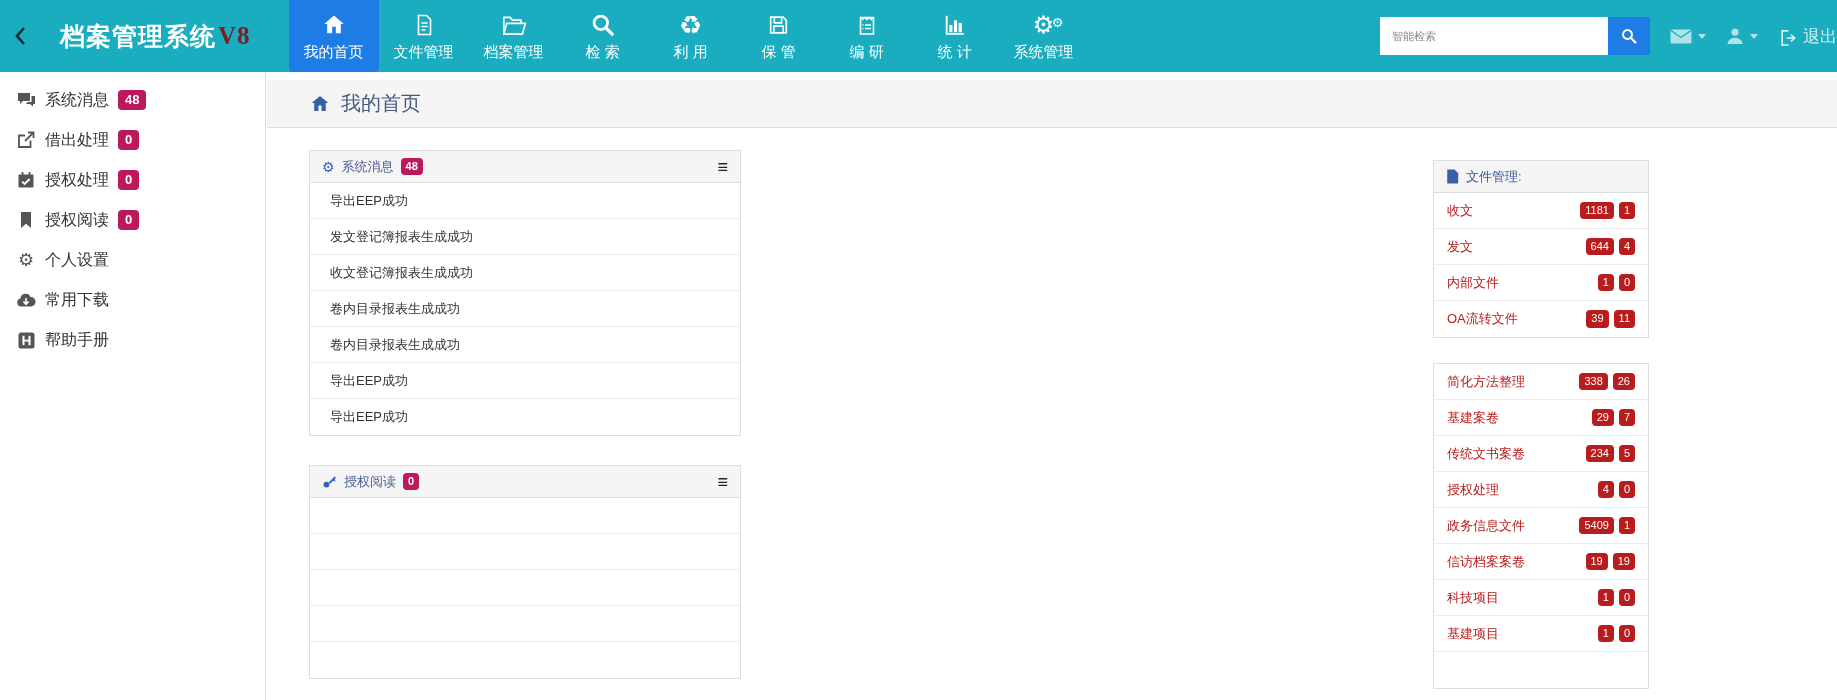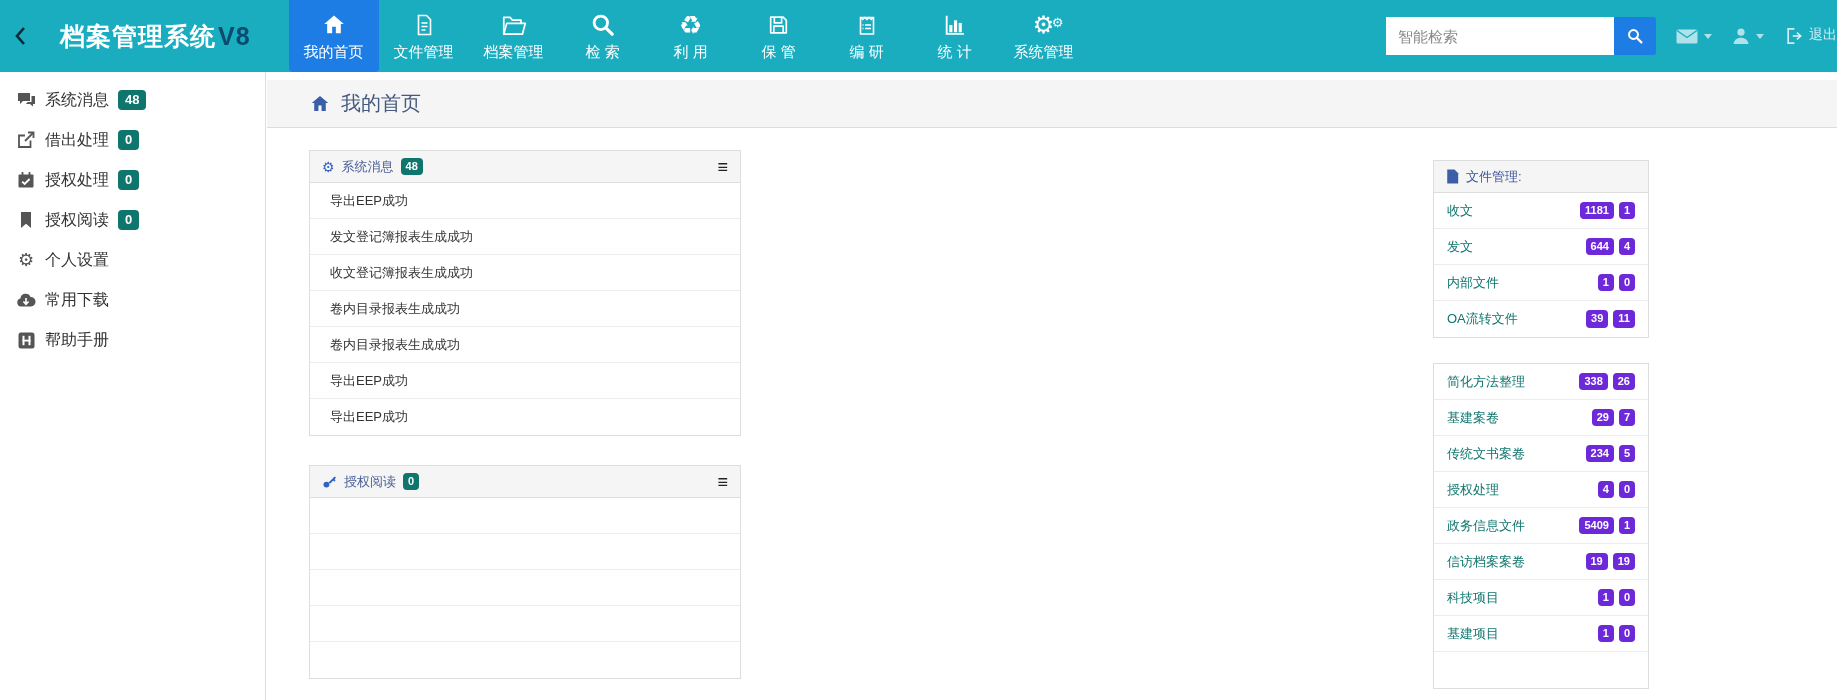--- a/index.html
+++ b/index.html
@@ -5,72 +5,72 @@
   html,body{margin:0;padding:0;background:#fff;}
   *{box-sizing:border-box;}
   body{font-family:"Liberation Sans","DejaVu Sans",sans-serif;}
   .app{position:relative;width:1837px;height:700px;overflow:hidden;background:#fff;}
 
   
   .navbar{position:absolute;top:0;left:0;width:1837px;height:72px;background:#1aadc0;
           display:flex;align-items:stretch;overflow:hidden;white-space:nowrap;}
   .nav-back{width:42px;display:flex;align-items:center;justify-content:center;cursor:pointer;}
   .brand{display:flex;align-items:center;margin:0 38px 0 18px;font-size:25px;font-weight:bold;color:#fff;letter-spacing:1px;}
-  .brand .v8{color:#0c4a6e;margin-left:2px;}
+  .brand .v8{color:#7f1d1d;margin-left:2px;font-family:Liberation Serif, serif;}
   .nav-items{display:flex;align-items:stretch;}
   .nav-item{display:flex;flex-direction:column;align-items:center;justify-content:center;
             padding:0 15px;min-width:88px;color:#fff;font-size:15px;cursor:pointer;gap:5px;}
   .nav-item.active{background:#1d7de4;border-radius:0 0 4px 4px;}
   .nav-icn{height:28px;display:flex;align-items:flex-end;justify-content:center;color:#fff;}
   .nav-icn svg{display:block;}
   .recycle-glyph{font-size:26px;line-height:26px;}
   .gears-glyph{position:relative;font-size:24px;line-height:26px;}
   .gears-glyph .small-gear{position:absolute;font-size:13px;right:-9px;top:-2px;}
   .nav-right{margin-left:auto;display:flex;align-items:center;gap:20px;padding-left:10px;}
   .searchbox{display:flex;align-items:center;}
-  .searchbox input{width:228px;height:38px;border:none;padding:0 12px;font-size:15px;outline:none;
+  .searchbox input{width:228px;height:38px;border:none;padding:0 12px;font-size:11px;outline:none;
                    font-family:"Liberation Sans","DejaVu Sans",sans-serif;color:#333;}
   .searchbox input::placeholder{color:#8a8a8a;}
   .searchbox button{width:42px;height:38px;border:none;background:#1d7de4;color:#fff;cursor:pointer;
                     display:flex;align-items:center;justify-content:center;border-radius:0 3px 3px 0;}
   .nav-mini{display:flex;align-items:center;gap:6px;color:rgba(255,255,255,.65);cursor:pointer;}
   .caret{width:0;height:0;border-left:4px solid transparent;border-right:4px solid transparent;
          border-top:5px solid rgba(255,255,255,.65);display:inline-block;}
-  .nav-logout{display:flex;align-items:flex-start;gap:5px;color:rgba(255,255,255,.8);font-size:14px;cursor:pointer;}
+  .nav-logout{display:flex;align-items:flex-end;gap:5px;color:rgba(255,255,255,.8);font-size:17px;cursor:pointer;}
 
   
   .sidebar{position:absolute;top:72px;left:0;width:266px;height:628px;background:#fff;
            border-right:1px solid #ddd;padding-top:8px;}
   .side-item{height:40px;display:flex;align-items:center;gap:9px;padding:0 16px;cursor:pointer;
              font-size:16px;color:#333;}
   .side-icn{width:20px;display:flex;align-items:center;justify-content:center;color:#555;}
   .side-gear-glyph{font-size:18px;line-height:18px;color:#555;}
-  .badge{background:#0f766e;color:#fff;font-size:13px;font-weight:bold;padding:2px 7px;border-radius:4px;line-height:1.2;}
+  .badge{background:#be185d;color:#fff;font-size:13px;font-weight:bold;padding:2px 7px;border-radius:4px;line-height:1.2;}
 
   
   .content{position:absolute;top:72px;left:267px;width:1570px;height:628px;background:#fff;}
   .page-head{margin-top:8px;height:48px;background:#f5f5f5;border-bottom:1px solid #ddd;
              display:flex;align-items:center;gap:10px;padding-left:42px;}
   .page-title{font-size:20px;color:#44597e;}
 
   .panel{position:absolute;background:#fff;border:1px solid #ddd;}
   .panel-head{height:32px;background:#f5f5f5;border-bottom:1px solid #ddd;display:flex;align-items:center;
               gap:7px;padding:0 12px;font-size:13px;color:#4a5d96;}
   .panel-head .burger{margin-left:auto;font-size:18px;color:#222;cursor:pointer;line-height:1;}
   .p-row{height:36px;display:flex;align-items:center;padding:0 20px;font-size:13px;color:#333;
          border-bottom:1px solid #ececec;background:#fff;}
   .p-row:last-child{border-bottom:none;}
   .panel-messages{left:42px;top:78px;width:432px;}
   .panel-authread{left:42px;top:393px;width:432px;}
   .panel-file{left:1166px;top:88px;width:216px;}
   .panel-archive{left:1166px;top:291px;width:216px;}
   .stat-row{justify-content:space-between;padding:0 13px;}
-  .stat-row .lnk{color:#0f766e;cursor:pointer;}
+  .stat-row .lnk{color:#b91c1c;cursor:pointer;}
   .stat-badges{display:flex;gap:5px;}
-  .sbadge{background:#6d28d9;color:#fff;font-size:11px;font-weight:bold;padding:2px 5px;border-radius:4px;line-height:1.2;min-width:10px;text-align:center;}
+  .sbadge{background:#b91c1c;color:#fff;font-size:11px;font-weight:normal;padding:2px 5px;border-radius:4px;line-height:1.2;min-width:10px;text-align:center;}
   .head-bold{font-weight:normal;color:#3f5699;}
 </style>
 </head>
 <body>
 
 <div class="app">
 
   <header class="navbar">
     <div class="nav-back">
       <svg width="16" height="22" viewBox="0 0 16 22">

